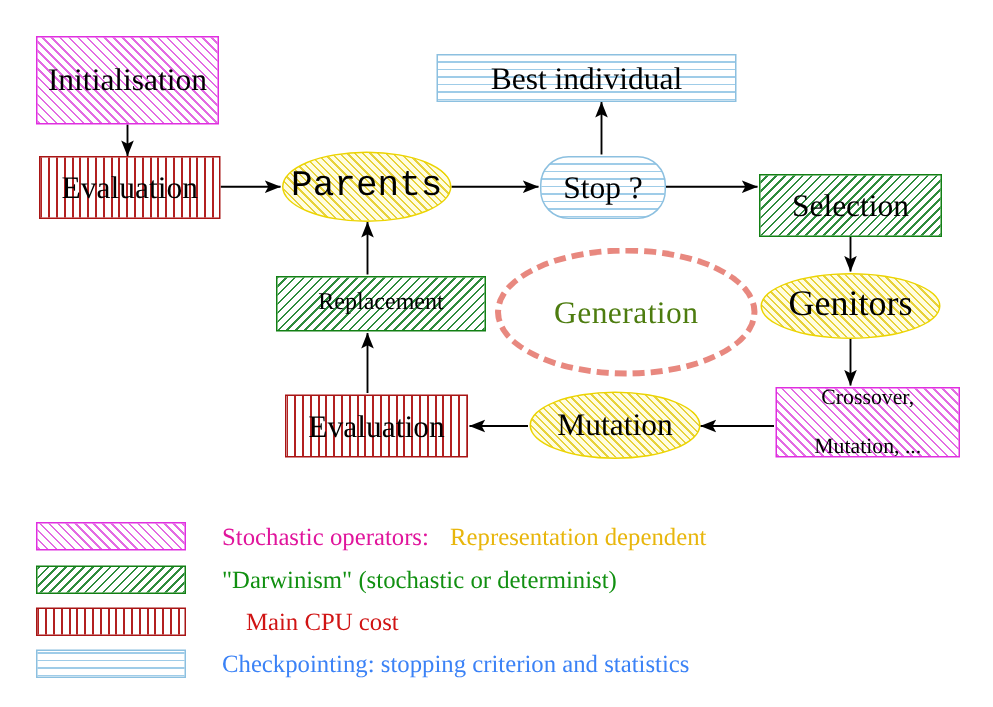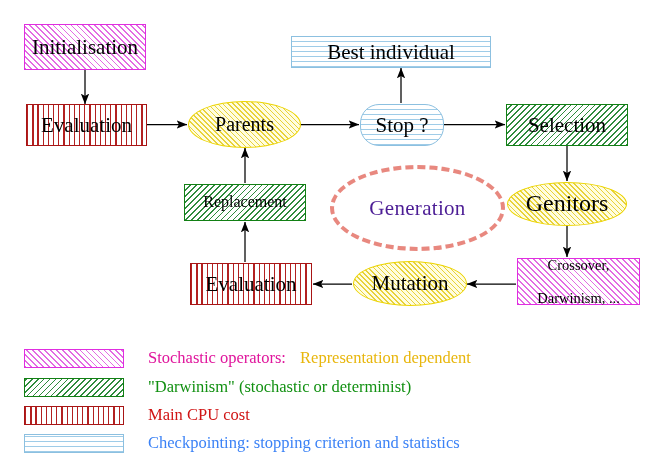--- a/index.html
+++ b/index.html
@@ -50,25 +50,25 @@
   .rounded{border-radius:19px;}
 
   .txt-2line{line-height:1.12;gap:16px;}
 
   
   .gen-ellipse{
     position:absolute;border-radius:50%;
     border:4px dashed #e8887f;background:transparent;
     display:flex;align-items:center;justify-content:center;
   }
-  .gen-label{color:#4c1d95;font-size:21px;letter-spacing:.3px;}
+  .gen-label{color:#4d7c0f;font-size:21px;letter-spacing:.3px;}
 
   
   .legend{position:absolute;left:0;top:0;width:662px;height:471px;}
-  .legend-row{position:absolute;display:flex;align-items:flex-end;}
+  .legend-row{position:absolute;display:flex;align-items:flex-start;}
   .swatch{width:100px;height:19px;box-sizing:border-box;}
   .legend-text{margin-left:24px;font-size:16.5px;white-space:nowrap;}
   .lg-magenta{color:#e0159c;}
   .lg-gold{color:#e8b60c;}
   .lg-green{color:#119011;}
   .lg-red{color:#d01414;}
   .lg-blue{color:#3b82f6;}
 </style>
 </head>
 <body>
@@ -98,62 +98,62 @@
     <line x1="516" y1="284" x2="467" y2="284" marker-end="url(#ah)"></line>
 
     <line x1="352" y1="284" x2="313" y2="284" marker-end="url(#ah)"></line>
 
     <line x1="245" y1="262" x2="245" y2="222" marker-end="url(#ah)"></line>
 
     <line x1="245" y1="183" x2="245" y2="148" marker-end="url(#ah)"></line>
   </g>
 </svg>
 
-<div class="node pat-magenta" style="left:24px;top:24px;width:122px;height:46px;font-size:21px;">
+<div class="node pat-magenta" style="left:24px;top:24px;width:122px;height:59px;font-size:21px;">
   <span>Initialisation</span>
 </div>
 
 <div class="node pat-red" style="left:26px;top:104px;width:121px;height:42px;font-size:21px;">
   <span>Evaluation</span>
 </div>
 
-<div class="node pat-yellow-ell" style="left:188px;top:101px;width:113px;height:47px;font-size:20px;">
+<div class="node pat-yellow-ell" style="left:188px;top:101px;width:113px;height:47px;font-size:24px;font-family:Liberation Mono, monospace;">
   <span>Parents</span>
 </div>
 
 <div class="node pat-blue" style="left:291px;top:36px;width:200px;height:32px;font-size:21px;align-items:center;">
   <span>Best individual</span>
 </div>
 
 <div class="node pat-blue rounded" style="left:360px;top:104px;width:84px;height:42px;font-size:21px;">
   <span>Stop ?</span>
 </div>
 
-<div class="node pat-green" style="left:506px;top:104px;width:122px;height:42px;font-size:21px;">
+<div class="node pat-green" style="left:506px;top:116px;width:122px;height:42px;font-size:21px;">
   <span>Selection</span>
 </div>
 
 <div class="node pat-yellow-ell" style="left:507px;top:182px;width:120px;height:44px;font-size:24px;">
   <span>Genitors</span>
 </div>
 
 <div class="node pat-magenta txt-2line" style="left:517px;top:258px;width:123px;height:47px;font-size:14.5px;flex-direction:column;">
   <span>Crossover,</span>
-  <span>Darwinism, ...</span>
+  <span>Mutation, ...</span>
 </div>
 
 <div class="node pat-yellow-ell" style="left:353px;top:261px;width:114px;height:45px;font-size:21px;">
   <span>Mutation</span>
 </div>
 
 <div class="node pat-red" style="left:190px;top:263px;width:122px;height:42px;font-size:21px;">
   <span>Evaluation</span>
 </div>
 
-<div class="node pat-green" style="left:184px;top:184px;width:122px;height:37px;font-size:16px;">
+<div class="node pat-green" style="left:184px;top:184px;width:140px;height:37px;font-size:16px;">
   <span>Replacement</span>
 </div>
 
 <div class="gen-ellipse" style="left:330px;top:165px;width:167px;height:78px;">
   <span class="gen-label">Generation</span>
 </div>
 
 <div class="legend">
 
   <div class="legend-row" style="left:24px;top:348px;">
@@ -162,21 +162,21 @@
       <span class="lg-magenta">Stochastic operators:</span>
       <span class="lg-gold" style="margin-left:10px;">Representation dependent</span>
     </div>
   </div>
 
   <div class="legend-row" style="left:24px;top:377px;">
     <div class="swatch pat-green"></div>
     <span class="legend-text lg-green">"Darwinism" (stochastic or determinist)</span>
   </div>
 
-  <div class="legend-row" style="left:24px;top:405px;">
+  <div class="legend-row" style="left:24px;top:405px;gap:16px;">
     <div class="swatch pat-red"></div>
     <span class="legend-text lg-red">Main CPU cost</span>
   </div>
 
   <div class="legend-row" style="left:24px;top:433px;">
     <div class="swatch pat-blue"></div>
     <span class="legend-text lg-blue">Checkpointing: stopping criterion and statistics</span>
   </div>
 
 </div>

